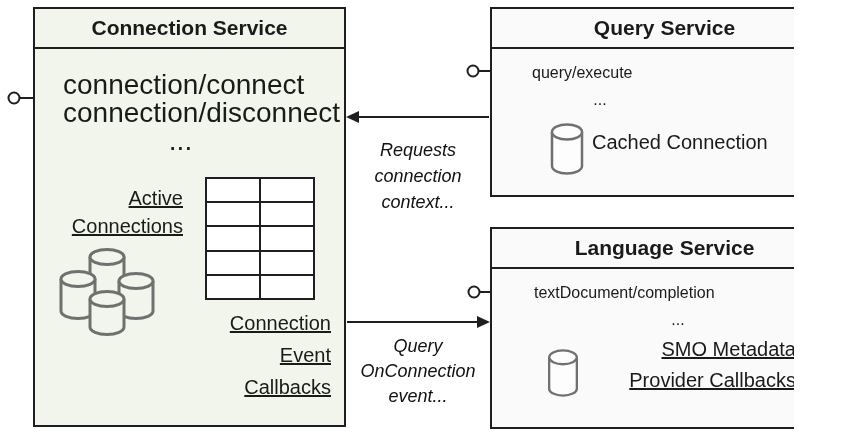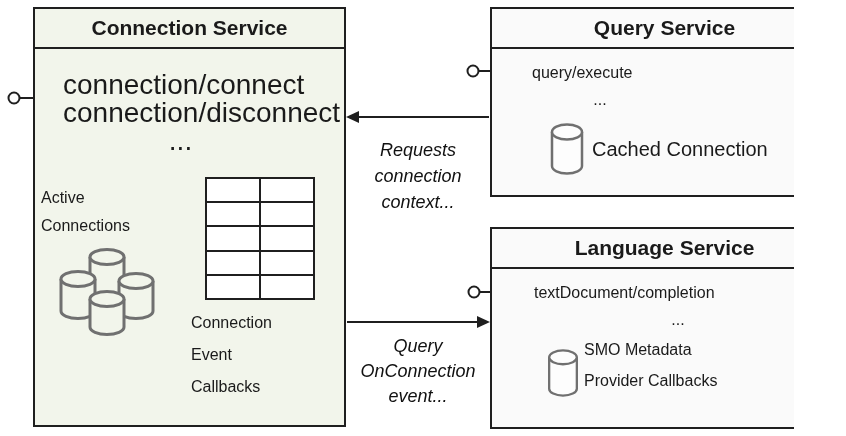--- a/index.html
+++ b/index.html
@@ -18,21 +18,21 @@
   .box-header {
     font-weight:bold; font-size:21px; text-align:center;
     border-bottom:2px solid var(--line,#1f1f1f); height:38px; line-height:37px;
     white-space:nowrap; overflow:hidden;
   }
   .abs { position:absolute; box-sizing:border-box; }
   .methods { font-size:28px; line-height:28px; white-space:nowrap; }
   .methods .dots { text-align:center; }
   .methods-sm { font-size:16px; line-height:27px; white-space:nowrap; }
   .methods-sm .dots { text-align:center; }
-  .center-lines { text-align:left; font-size:16px; white-space:nowrap; }
+  .center-lines { text-align:right; font-size:20px; white-space:nowrap;text-decoration:underline; }
   .arrow-label { font-style:italic; font-size:18px; text-align:center;
                  white-space:nowrap; color:#111; }
 
   .grid-table {
     display:grid; grid-template-columns:repeat(2,1fr); grid-template-rows:repeat(5,1fr);
     gap:2px; background:var(--line,#1f1f1f); border:2px solid var(--line,#1f1f1f);
     width:110px; height:123px;
   }
   .grid-table .cell { background:#ffffff; }
 
@@ -129,21 +129,21 @@
       <div class="dots">...</div>
     </div>
 
     <svg class="abs" style="left:57px; top:114px;" width="36" height="52" viewBox="0 0 36 52">
       <g class="cyl-stroke cyl-fill-panel">
         <path d="M3 9 V43 a15 7.5 0 0 0 30 0 V9"></path>
         <ellipse cx="18" cy="9" rx="15" ry="7.5"></ellipse>
       </g>
     </svg>
 
-    <div class="abs" style="left:100px; top:129px; font-size:20px; white-space:nowrap;">Cached Connection</div>
+    <div class="abs" style="left:100px; top:122px; font-size:20px; white-space:nowrap;">Cached Connection</div>
   </div>
 
   <div class="box box-panel abs" style="left:490px; top:227px; width:349px; height:202px;">
     <div class="box-header">Language Service</div>
 
     <div class="methods-sm abs" style="left:42px; top:50px; width:288px;">
       <div>textDocument/completion</div>
       <div class="dots">...</div>
     </div>
 

